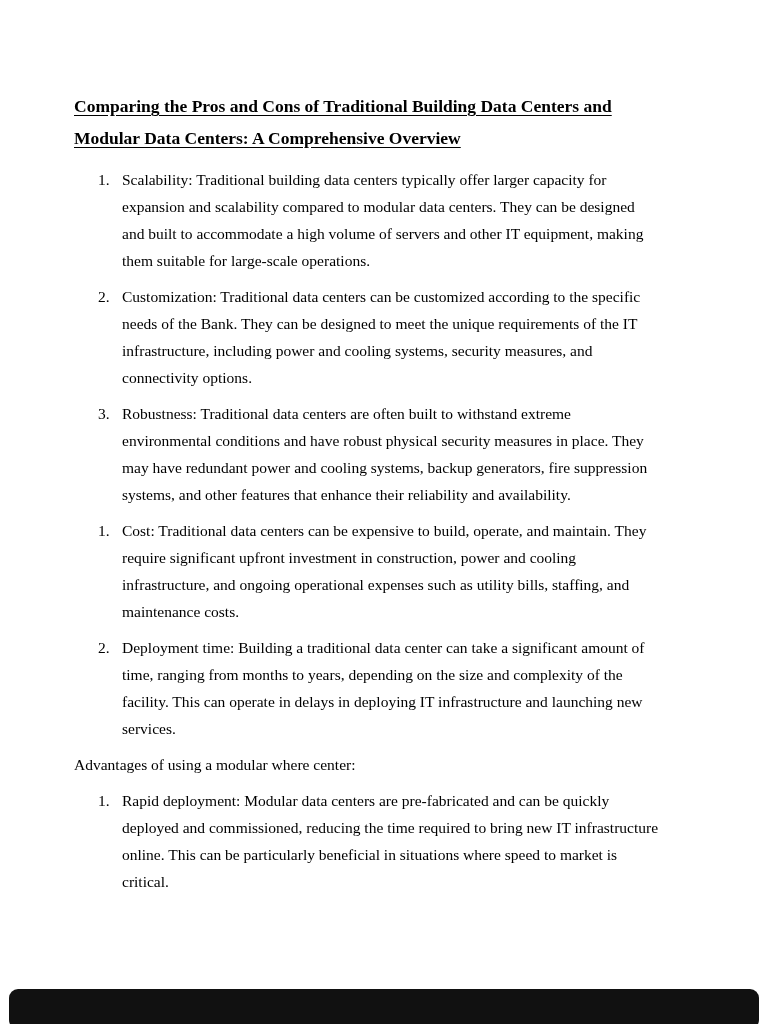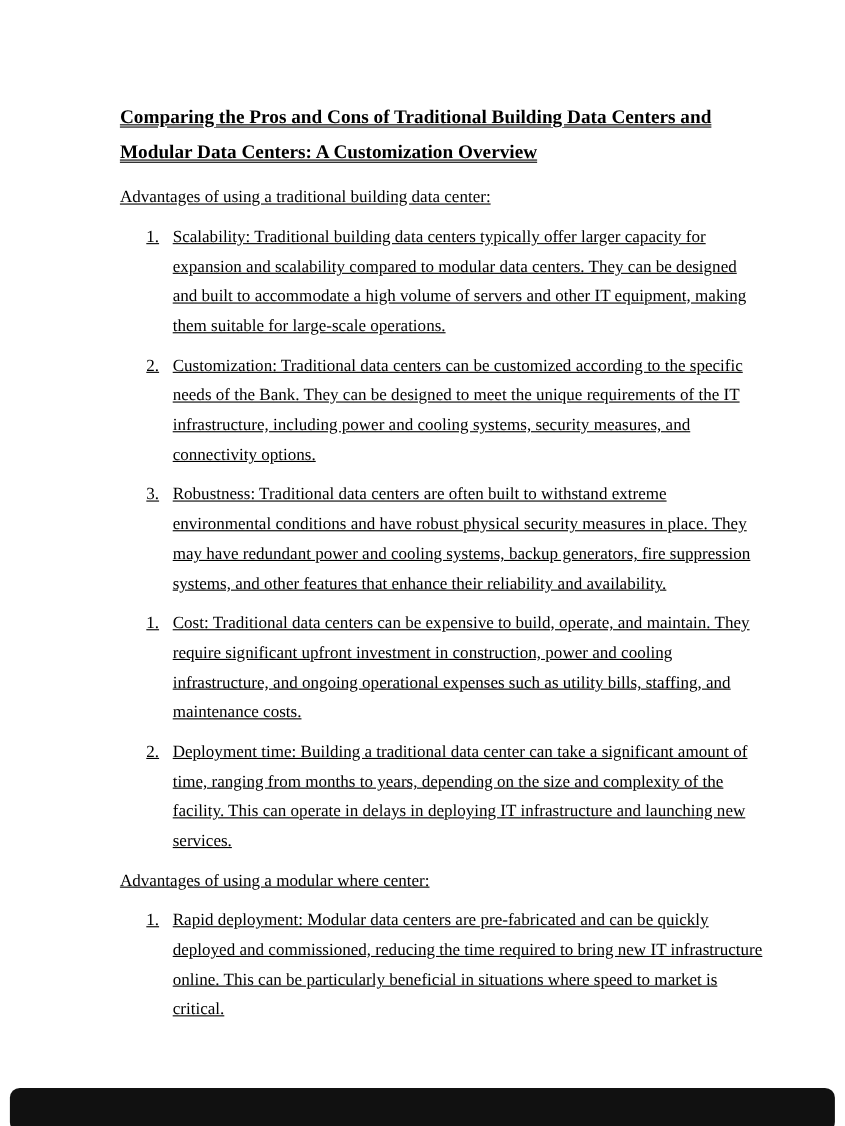--- a/index.html
+++ b/index.html
@@ -10,24 +10,23 @@
   .page {
     position: relative;
     width: 768px;
     height: 1024px;
     overflow: hidden;
     font-family: "Liberation Serif", "DejaVu Serif", serif;
     color: #000000;
   }
   .content {
     position: absolute;
-    left: 109px;
+    left: 74px;
     top: 90px;
     width: 587px;
-    text-decoration: underline;
   }
   .doc-title {
     font-size: 17.5px;
     font-weight: bold;
     line-height: 32px;
     margin: 0 0 12px 0;
   }
   .doc-title .u {
     text-decoration: underline;
     text-underline-offset: 3px;
@@ -63,24 +62,23 @@
   }
 </style>
 </head>
 <body>
 
 <div class="page" style="background-color: rgb(255, 255, 255);">
   <div class="content">
 
     <h1 class="doc-title">
       <div><span class="u">Comparing the Pros and Cons of Traditional Building Data Centers and</span></div>
-      <div><span class="u">Modular Data Centers: A Customization Overview</span></div>
+      <div><span class="u">Modular Data Centers: A Comprehensive Overview</span></div>
     </h1>
 
-    <p class="section-heading">Advantages of using a traditional building data center:</p>
 
     <div class="list-item">
       <span class="list-number">1.</span>
       <span class="list-text">Scalability: Traditional building data centers typically offer larger capacity for expansion and scalability compared to modular data centers. They can be designed and built to accommodate a high volume of servers and other IT equipment, making them suitable for large-scale operations.</span>
     </div>
     <div class="list-item">
       <span class="list-number">2.</span>
       <span class="list-text">Customization: Traditional data centers can be customized according to the specific needs of the Bank. They can be designed to meet the unique requirements of the IT infrastructure, including power and cooling systems, security measures, and connectivity options.</span>
     </div>
     <div class="list-item">

